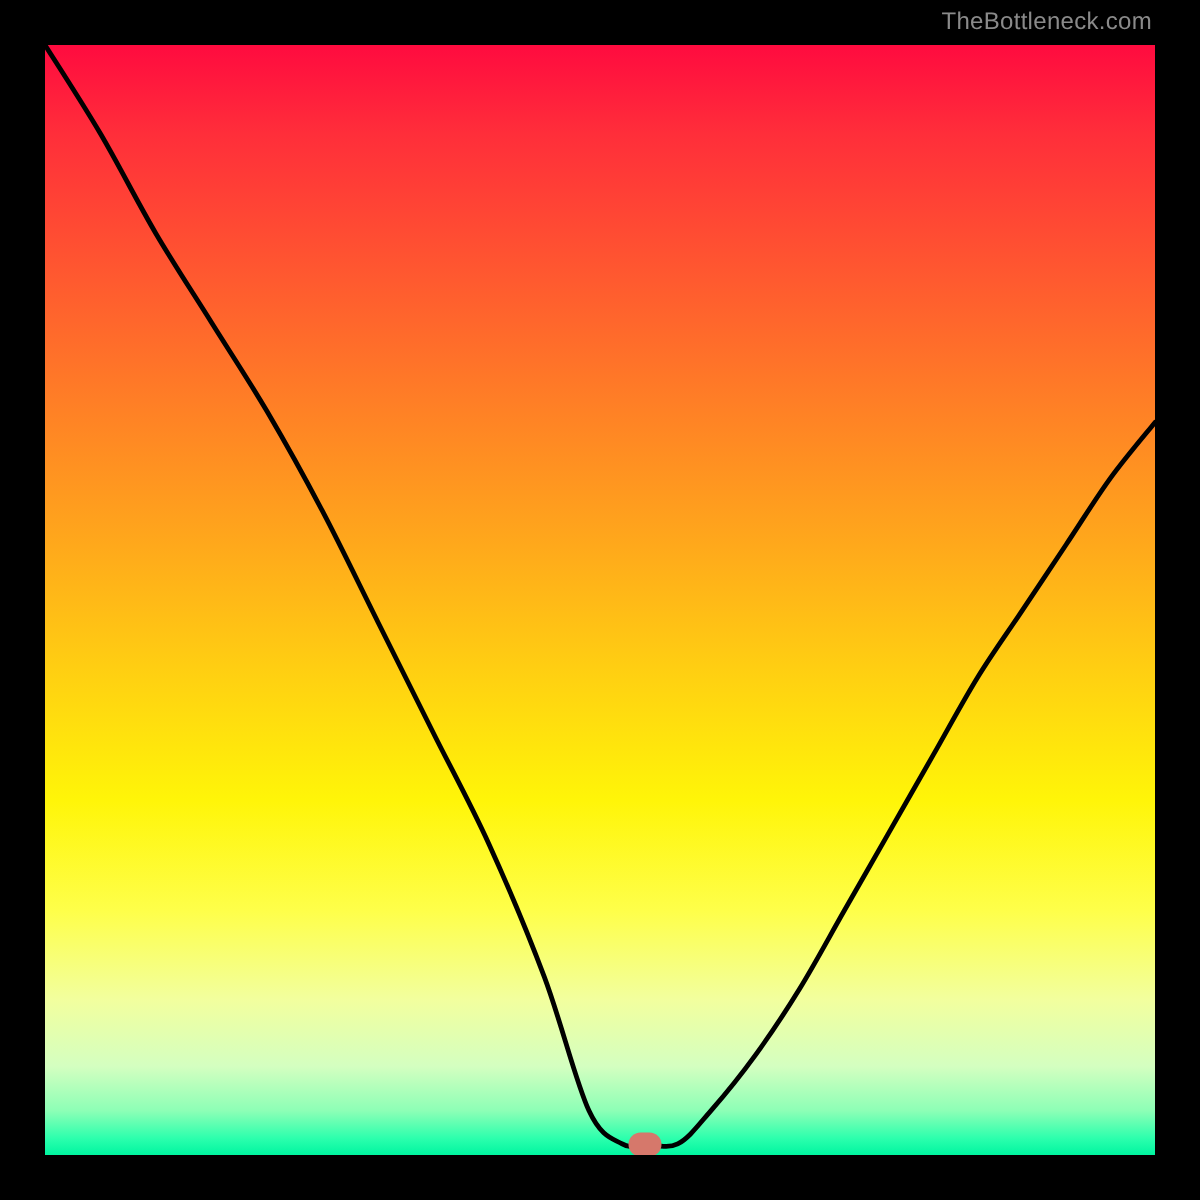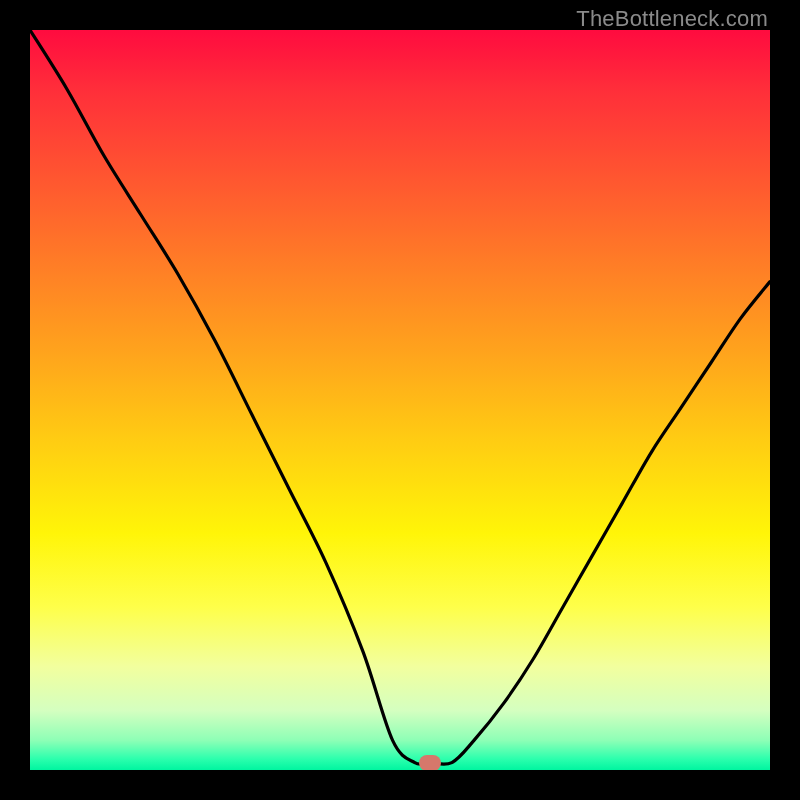--- a/index.html
+++ b/index.html
@@ -47,21 +47,21 @@
       #8dffb6 96%,
       #2cffad 98.5%,
       #00f5a0 100%
     );
   }
   .watermark {
     position: absolute;
     top: 6px;
     right: 32px;
     color: #8a8a8a;
-    font-size: 22px;
+    font-size: 16px;
     font-weight: 500;
     letter-spacing: 0.2px;
     user-select: none;
   }
   svg.curve {
     position: absolute;
     top: 0;
     left: 0;
     width: 100%;
     height: 100%;

